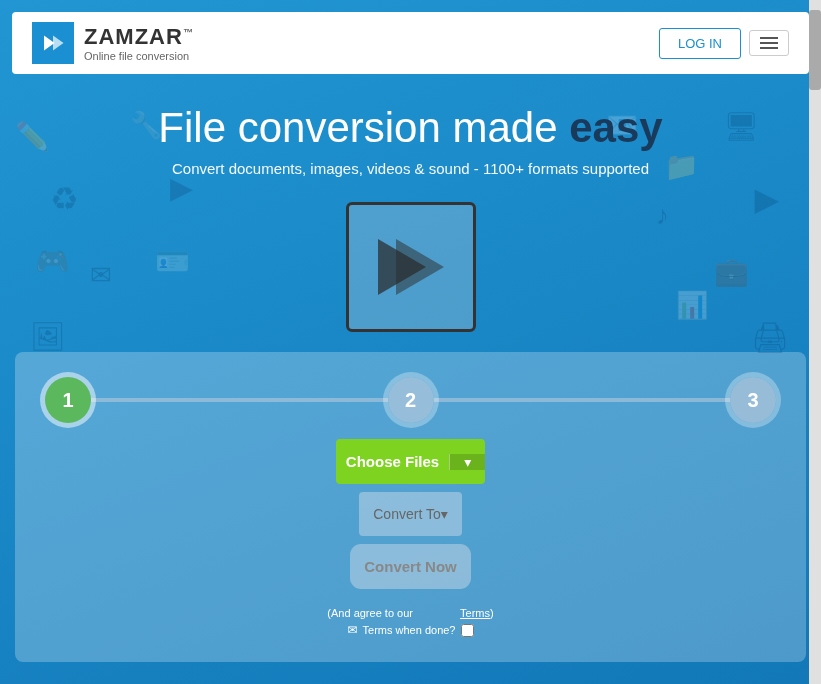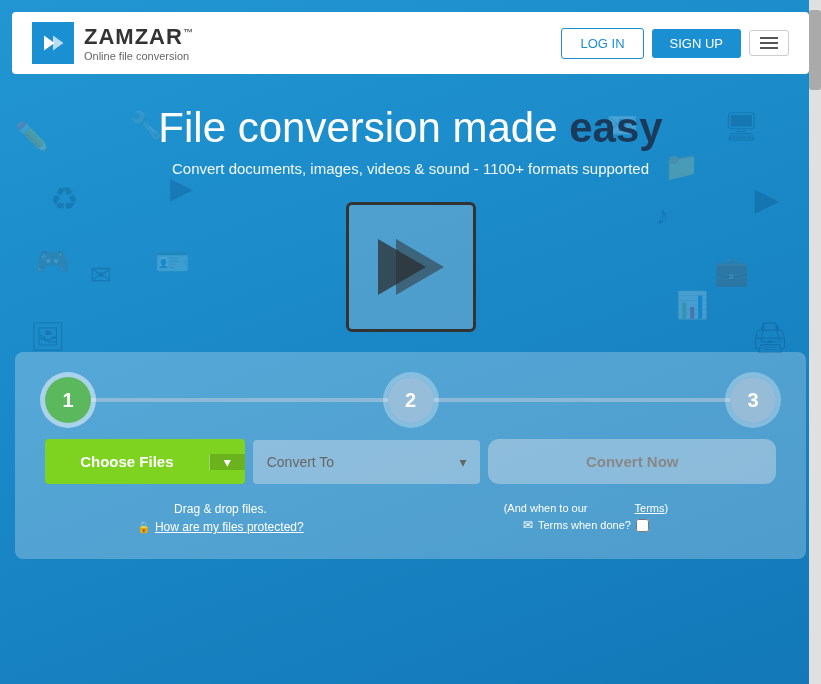--- a/index.html
+++ b/index.html
@@ -371,21 +371,20 @@
       </div>
       <div class="logo-text">
         <span class="logo-name">
           <span>ZAMZAR</span><sup>™</sup>
         </span>
         <span class="logo-tagline">Online file conversion</span>
       </div>
     </div>
     <div class="navbar-right">
       <button class="btn-login">LOG IN</button>
-      <button class="btn-signup">SIGN UP</button>
       <button class="btn-menu">
         <span></span>
         <span></span>
         <span></span>
       </button>
     </div>
   </div>
 
   <div class="doodle-container">
 
@@ -427,48 +426,41 @@
   <div class="conversion-panel">
 
     <div class="steps-numbers">
       <div class="step-circle active">1</div>
       <div class="step-line"></div>
       <div class="step-circle inactive">2</div>
       <div class="step-line"></div>
       <div class="step-circle inactive">3</div>
     </div>
 
-    <div class="buttons-row" style="margin-top:16px;">
+    <div class="buttons-row" style="margin-top:16px;flex-direction:column;">
 
       <div class="btn-choose-files">
         <button class="btn-choose-main">Choose Files</button>
         <button class="btn-choose-dropdown">
           <span>▾</span>
         </button>
       </div>
 
       <button class="btn-convert-to">
         <span>Convert To</span>
         <span>▾</span>
       </button>
 
       <button class="btn-convert-now">Convert Now</button>
     </div>
 
     <div style="display:flex; justify-content:space-between; align-items:flex-start; margin-top:8px;">
-      <div class="left-col">
-        <div class="drag-drop-text">Drag &amp; drop files.</div>
-        <div class="protected-link">
-          <span class="lock-icon">🔒</span>
-          <a>How are my files protected?</a>
-        </div>
-      </div>
       <div class="right-col">
         <div class="agree-text">
-          <span>(And when to our </span><a>Terms</a><span>)</span>
+          <span>(And agree to our </span><a>Terms</a><span>)</span>
         </div>
         <div class="email-row">
           <span class="email-icon">✉</span>
           <span>Terms when done?</span>
           <input type="checkbox" style="cursor: pointer;">
         </div>
       </div>
     </div>
   </div>
 

